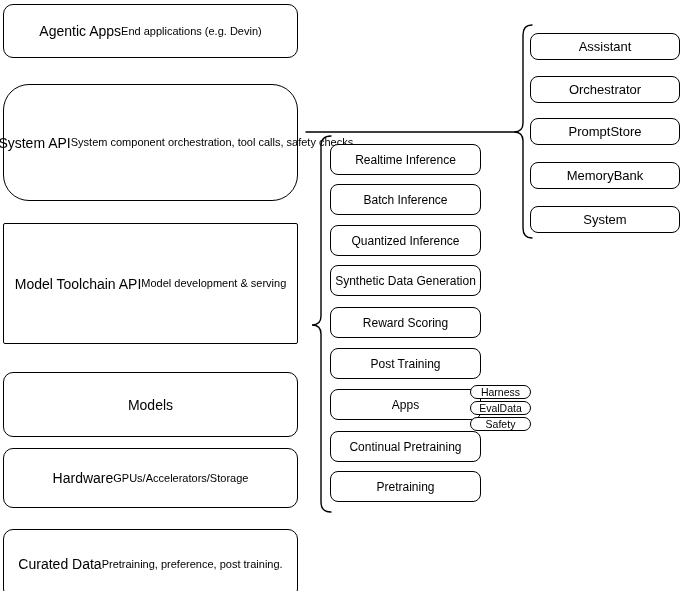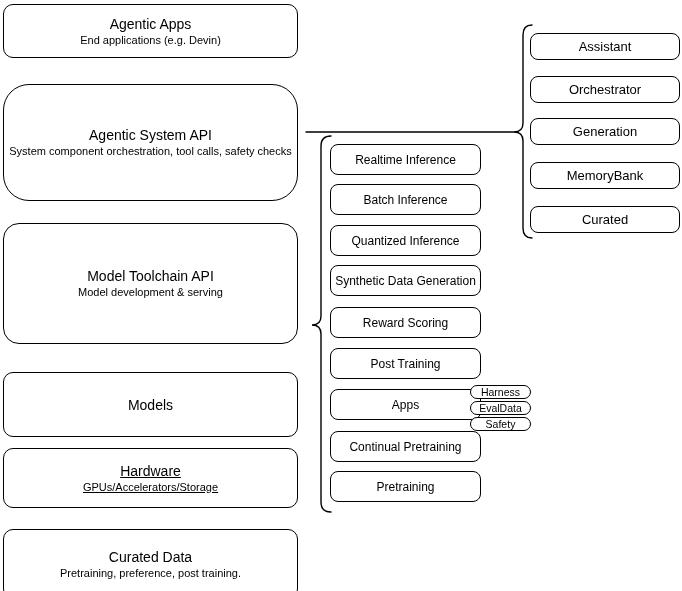--- a/index.html
+++ b/index.html
@@ -24,40 +24,40 @@
   }
   
   .lbox {
     position: absolute;
     left: 3px;
     width: 295px;
     border: 1.4px solid #000000;
     background: #ffffff;
     box-sizing: border-box;
     display: flex;
-    flex-direction: column;
+    flex-direction: row;
     align-items: center;
     justify-content: center;
     text-align: center;
   }
   .lbox .title {
     font-size: 14px;
     line-height: 18px;
     white-space: nowrap;
   }
   .lbox .subtitle {
     font-size: 11px;
     line-height: 15px;
     white-space: nowrap;
   }
   .b1 { top: 4px;   height: 54px;  border-radius: 10px; }
   .b2 { top: 84px;  height: 117px; border-radius: 26px; }
-  .b3 { top: 223px; height: 121px; border-radius: 16px; }
+  .b3 { top: 223px; height: 121px; border-radius: 2px; }
   .b4 { top: 372px; height: 65px;  border-radius: 10px; }
-  .b5 { top: 448px; height: 60px;  border-radius: 10px; text-decoration: underline; }
+  .b5 { top: 448px; height: 60px;  border-radius: 10px; }
   .b6 { top: 529px; height: 70px;  border-radius: 10px; }
 
   
   .mbox {
     position: absolute;
     left: 330px;
     width: 151px;
     height: 31px;
     border: 1.4px solid #000000;
     border-radius: 8px;
@@ -182,22 +182,22 @@
     <span>Safety</span>
   </div>
 
   <div class="rbox" style="top:33px">
     <span>Assistant</span>
   </div>
   <div class="rbox" style="top:76px">
     <span>Orchestrator</span>
   </div>
   <div class="rbox" style="top:118px">
-    <span>Generation</span>
+    <span>PromptStore</span>
   </div>
   <div class="rbox" style="top:162px">
     <span>MemoryBank</span>
   </div>
   <div class="rbox" style="top:206px">
-    <span>Curated</span>
+    <span>System</span>
   </div>
 
 </div>
 
 </body></html>

